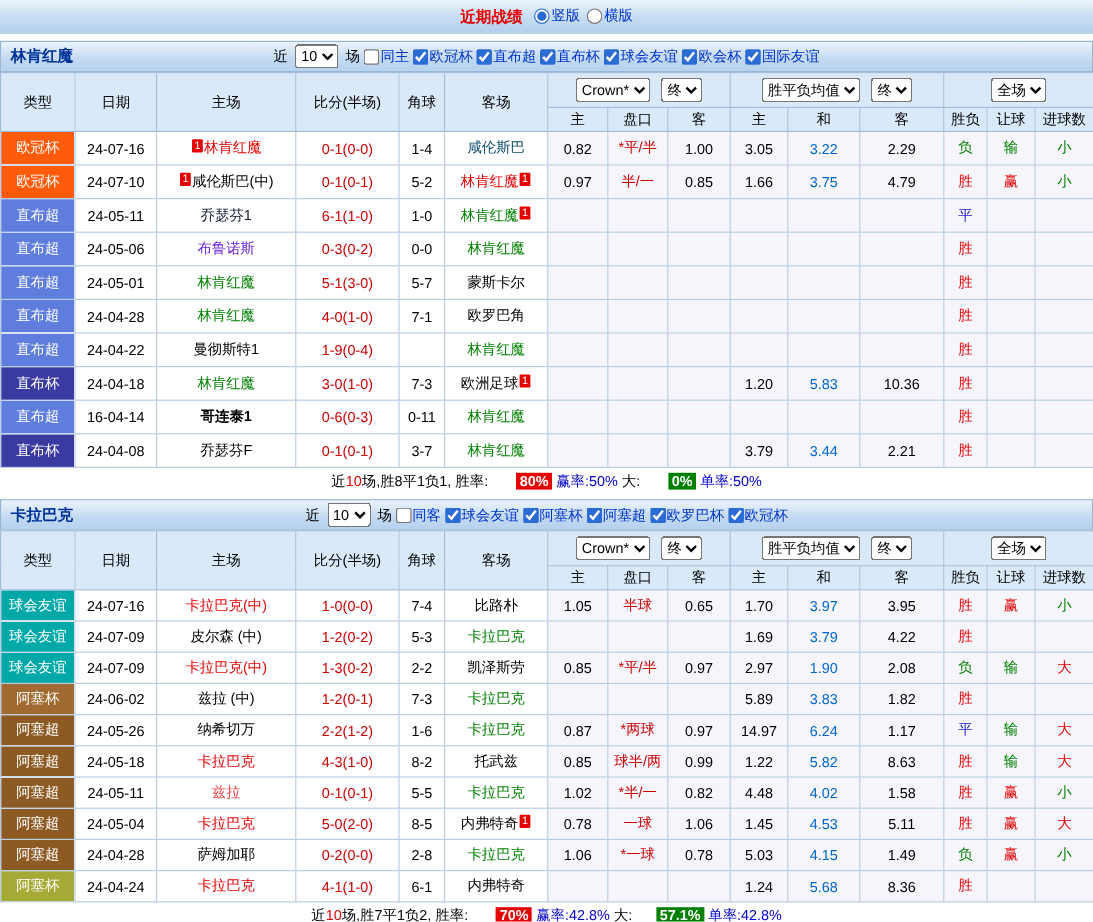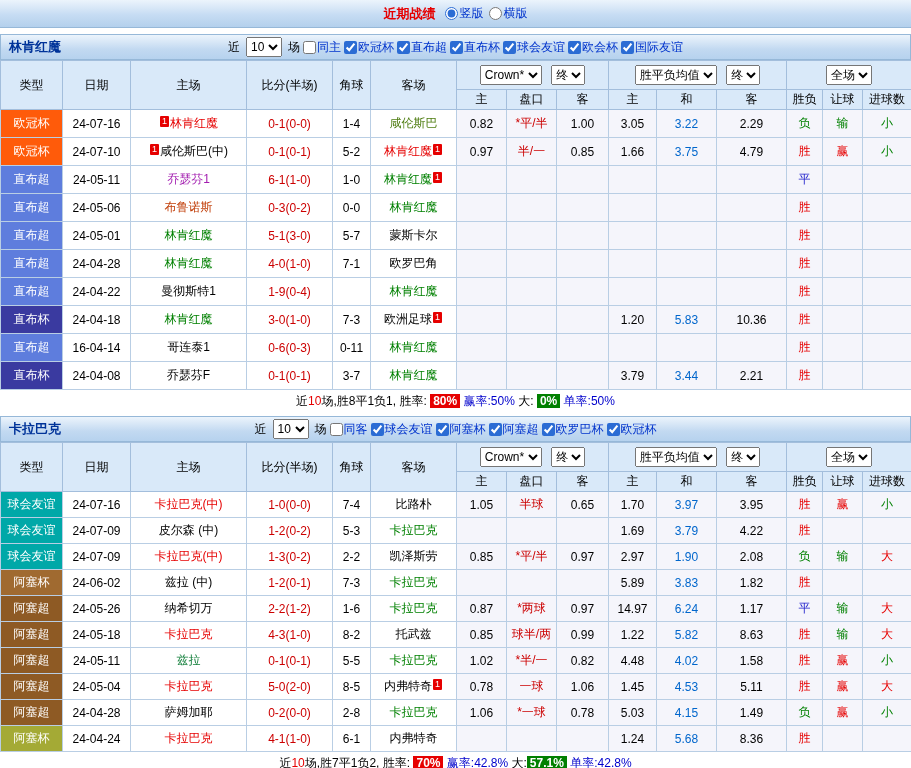--- a/index.html
+++ b/index.html
@@ -41,21 +41,21 @@
   td.avg-draw { color: #0066CC; }
   td.c-team span.team-link { cursor: pointer; }
   select { font-size: 12px; height: 20px; margin: 0 3px; }
   .badge {
     display: inline-block; background: #E60000; color: #fff;
     font-size: 9px; line-height: 11px; padding: 0 2px; margin: 0 1px;
     vertical-align: 3px; border-radius: 1px;
   }
   .summary { height: 22px; display: flex; align-items: center; justify-content: center; }
   .summary span { white-space: pre; }
-  .summary span.pct { padding: 0 3px; font-weight: bold; }
+  .summary span.pct { padding: 0 3px; font-weight: bold; margin-left: 20px; }
 </style>
 </head>
 <body>
 
 <div class="topbar">
   <span class="title">近期战绩</span>
   <label>
     <input type="radio" name="layout" checked="" style="">
     <span>竖版</span>
   </label>
@@ -158,21 +158,21 @@
         <th>进球数</th>
       </tr>
     </thead>
     <tbody>
         <tr>
           <td class="c-type" style="background: rgb(255, 91, 10);">欧冠杯</td>
           <td class="c-date">24-07-16</td>
           <td class="c-team"><span class="badge">1</span><span class="team-link" style="color: rgb(230, 0, 0);">林肯红魔</span></td>
           <td class="c-score">0-1(0-0)</td>
           <td class="c-corner">1-4</td>
-          <td class="c-team"><span class="team-link" style="color: #4d7c0f; font-family: Liberation Serif, serif;">咸伦斯巴</span></td>
+          <td class="c-team"><span class="team-link" style="color: #0c4a6e; font-family: Liberation Serif, serif;">咸伦斯巴</span></td>
           <td class="tint">0.82</td>
           <td class="tint hcap">*平/半</td>
           <td class="tint">1.00</td>
           <td class="tint">3.05</td>
           <td class="tint avg-draw">3.22</td>
           <td class="tint">2.29</td>
           <td class="tint" style="color: rgb(0, 128, 0);">负</td>
           <td class="tint" style="color: rgb(0, 128, 0);">输</td>
           <td class="tint" style="color: rgb(0, 128, 0);">小</td>
         </tr>
@@ -189,38 +189,38 @@
           <td class="tint">1.66</td>
           <td class="tint avg-draw">3.75</td>
           <td class="tint">4.79</td>
           <td class="tint" style="color: rgb(230, 0, 0);">胜</td>
           <td class="tint" style="color: rgb(230, 0, 0);">赢</td>
           <td class="tint" style="color: rgb(0, 128, 0);">小</td>
         </tr>
         <tr>
           <td class="c-type" style="background: rgb(94, 125, 221);">直布超</td>
           <td class="c-date">24-05-11</td>
-          <td class="c-team"><span class="team-link" style="color: #a21caf;">乔瑟芬1</span></td>
+          <td class="c-team"><span class="team-link" style="color: #0f172a;">乔瑟芬1</span></td>
           <td class="c-score">6-1(1-0)</td>
           <td class="c-corner">1-0</td>
           <td class="c-team"><span class="team-link" style="color: rgb(0, 128, 0);">林肯红魔</span><span class="badge">1</span></td>
           <td class="tint"></td>
           <td class="tint hcap"></td>
           <td class="tint"></td>
           <td class="tint"></td>
           <td class="tint avg-draw"></td>
           <td class="tint"></td>
           <td class="tint" style="color: rgb(34, 34, 204);">平</td>
           <td class="tint"></td>
           <td class="tint"></td>
         </tr>
         <tr>
           <td class="c-type" style="background: rgb(94, 125, 221);">直布超</td>
           <td class="c-date">24-05-06</td>
-          <td class="c-team"><span class="team-link" style="color: #c2410c;">布鲁诺斯</span></td>
+          <td class="c-team"><span class="team-link" style="color: #6d28d9;">布鲁诺斯</span></td>
           <td class="c-score">0-3(0-2)</td>
           <td class="c-corner">0-0</td>
           <td class="c-team"><span class="team-link" style="color: rgb(0, 128, 0);">林肯红魔</span></td>
           <td class="tint"></td>
           <td class="tint hcap"></td>
           <td class="tint"></td>
           <td class="tint"></td>
           <td class="tint avg-draw"></td>
           <td class="tint"></td>
           <td class="tint" style="color: rgb(230, 0, 0);">胜</td>
@@ -291,21 +291,21 @@
           <td class="tint">1.20</td>
           <td class="tint avg-draw">5.83</td>
           <td class="tint">10.36</td>
           <td class="tint" style="color: rgb(230, 0, 0);">胜</td>
           <td class="tint"></td>
           <td class="tint"></td>
         </tr>
         <tr>
           <td class="c-type" style="background: rgb(94, 125, 221);">直布超</td>
           <td class="c-date">16-04-14</td>
-          <td class="c-team"><span class="team-link" style="color: rgb(0, 0, 0);">哥连泰1</span></td>
+          <td class="c-team"><span class="team-link" style="color: rgb(0, 0, 0); font-weight: bold;">哥连泰1</span></td>
           <td class="c-score">0-6(0-3)</td>
           <td class="c-corner">0-11</td>
           <td class="c-team"><span class="team-link" style="color: rgb(0, 128, 0);">林肯红魔</span></td>
           <td class="tint"></td>
           <td class="tint hcap"></td>
           <td class="tint"></td>
           <td class="tint"></td>
           <td class="tint avg-draw"></td>
           <td class="tint"></td>
           <td class="tint" style="color: rgb(230, 0, 0);">胜</td>
@@ -531,21 +531,21 @@
           <td class="tint">1.22</td>
           <td class="tint avg-draw">5.82</td>
           <td class="tint">8.63</td>
           <td class="tint" style="color: rgb(230, 0, 0);">胜</td>
           <td class="tint" style="color: rgb(0, 128, 0);">输</td>
           <td class="tint" style="color: rgb(230, 0, 0);">大</td>
         </tr>
         <tr>
           <td class="c-type" style="background: rgb(142, 90, 36);">阿塞超</td>
           <td class="c-date">24-05-11</td>
-          <td class="c-team"><span class="team-link" style="color: #15803d;">兹拉</span></td>
+          <td class="c-team"><span class="team-link" style="color: #ef4444;">兹拉</span></td>
           <td class="c-score">0-1(0-1)</td>
           <td class="c-corner">5-5</td>
           <td class="c-team"><span class="team-link" style="color: rgb(0, 128, 0);">卡拉巴克</span></td>
           <td class="tint">1.02</td>
           <td class="tint hcap">*半/一</td>
           <td class="tint">0.82</td>
           <td class="tint">4.48</td>
           <td class="tint avg-draw">4.02</td>
           <td class="tint">1.58</td>
           <td class="tint" style="color: rgb(230, 0, 0);">胜</td>

